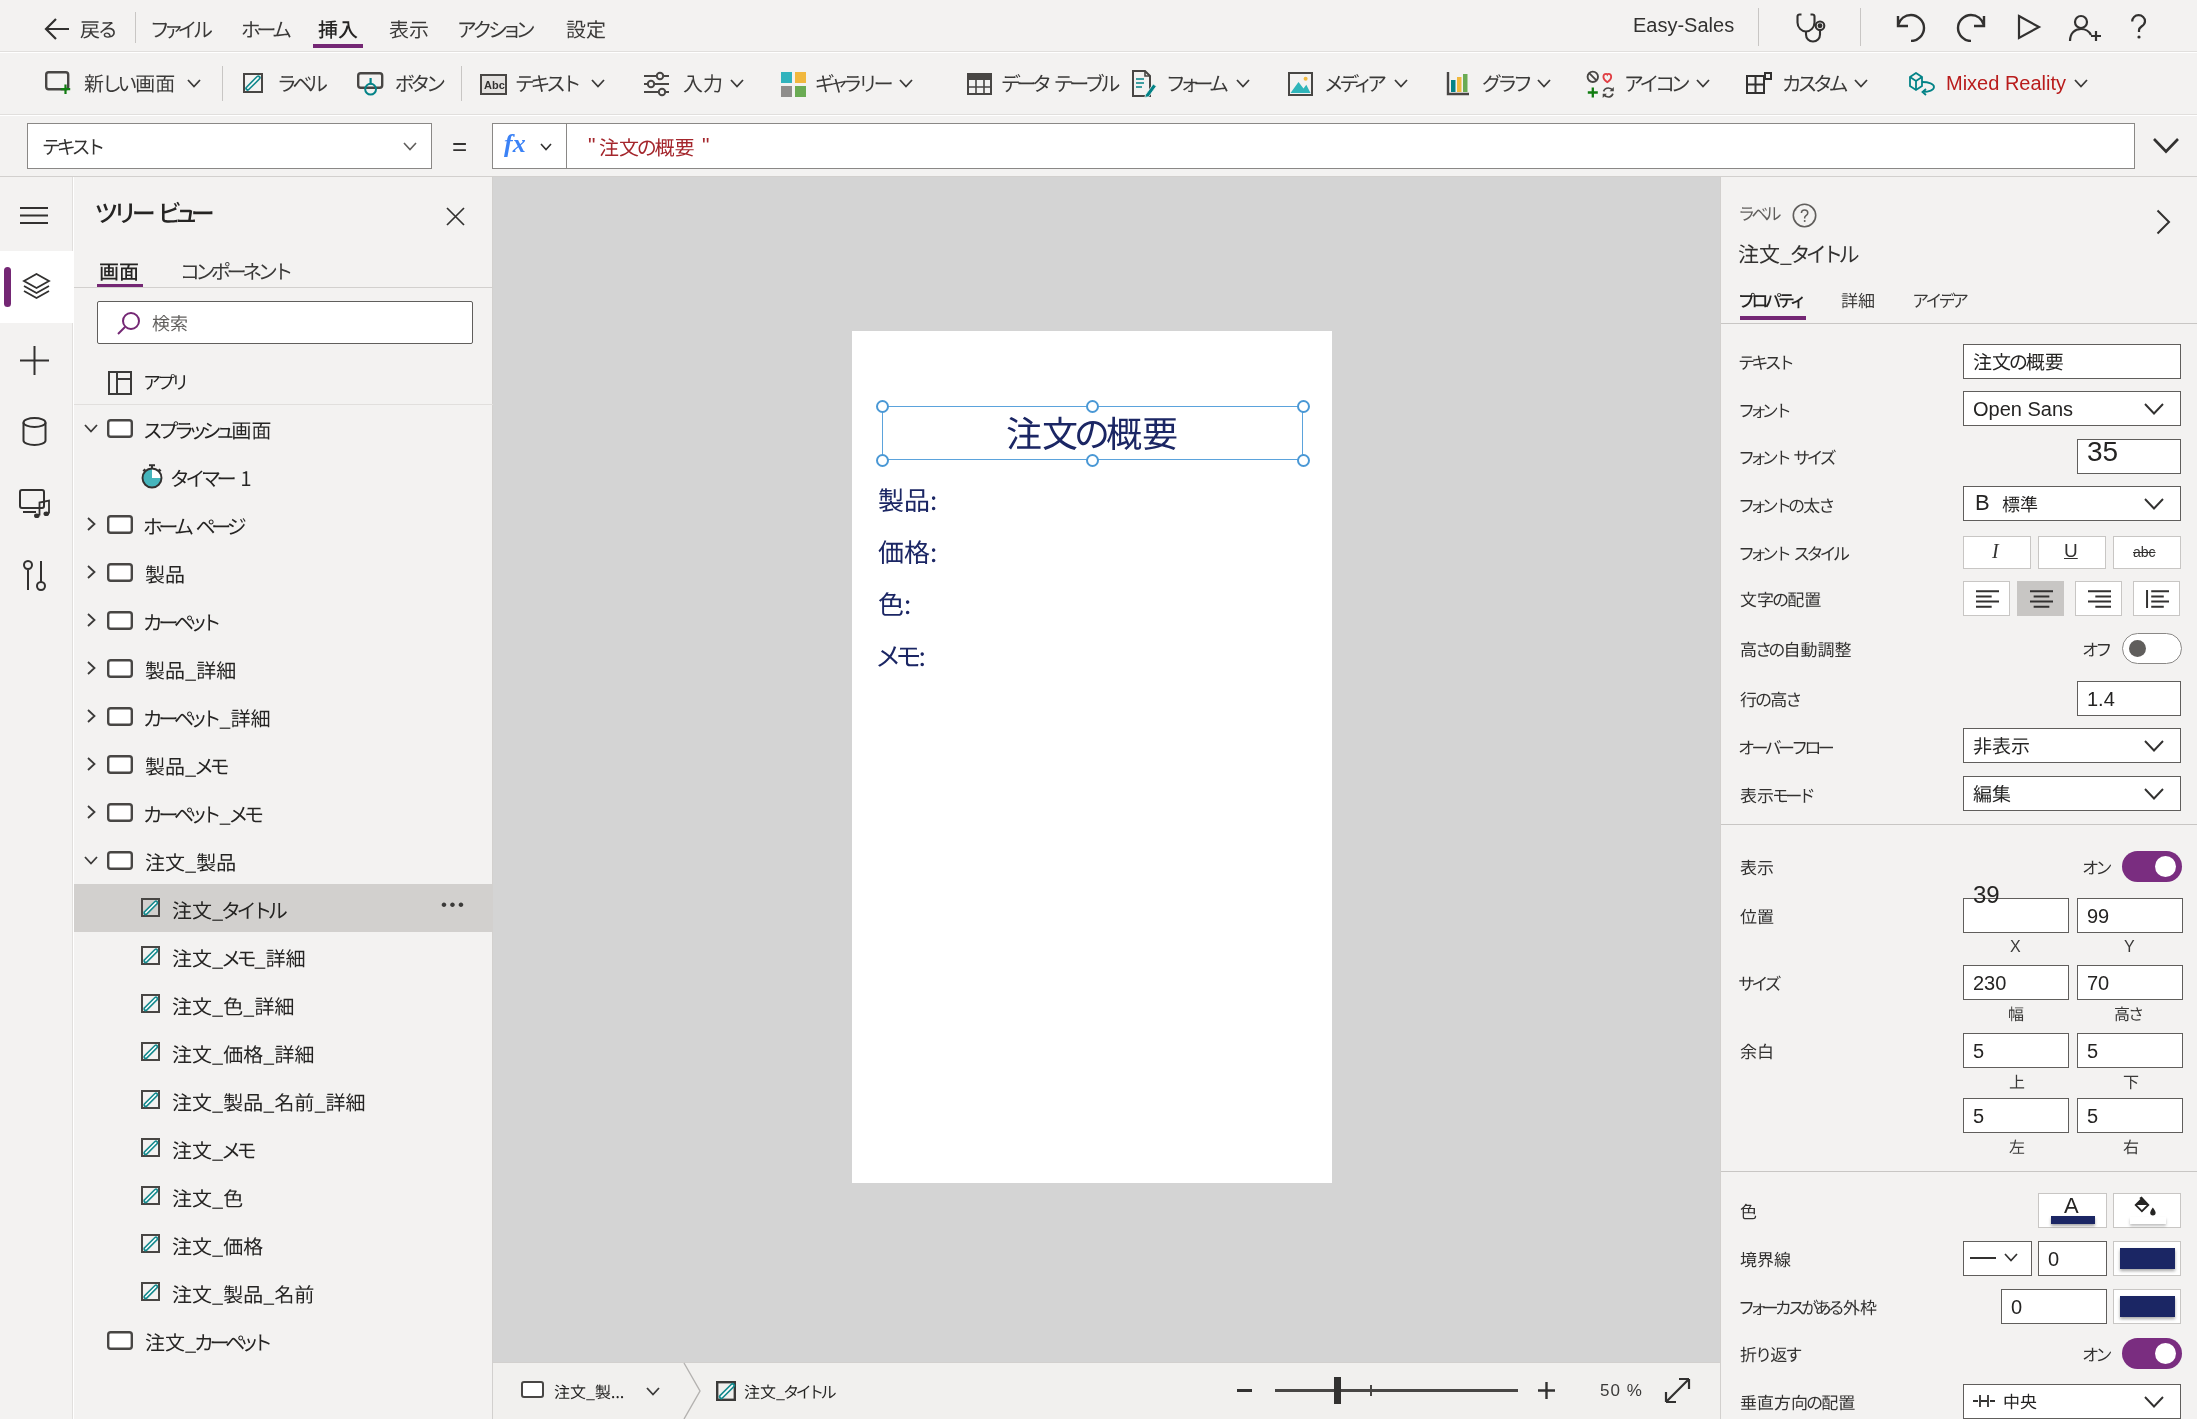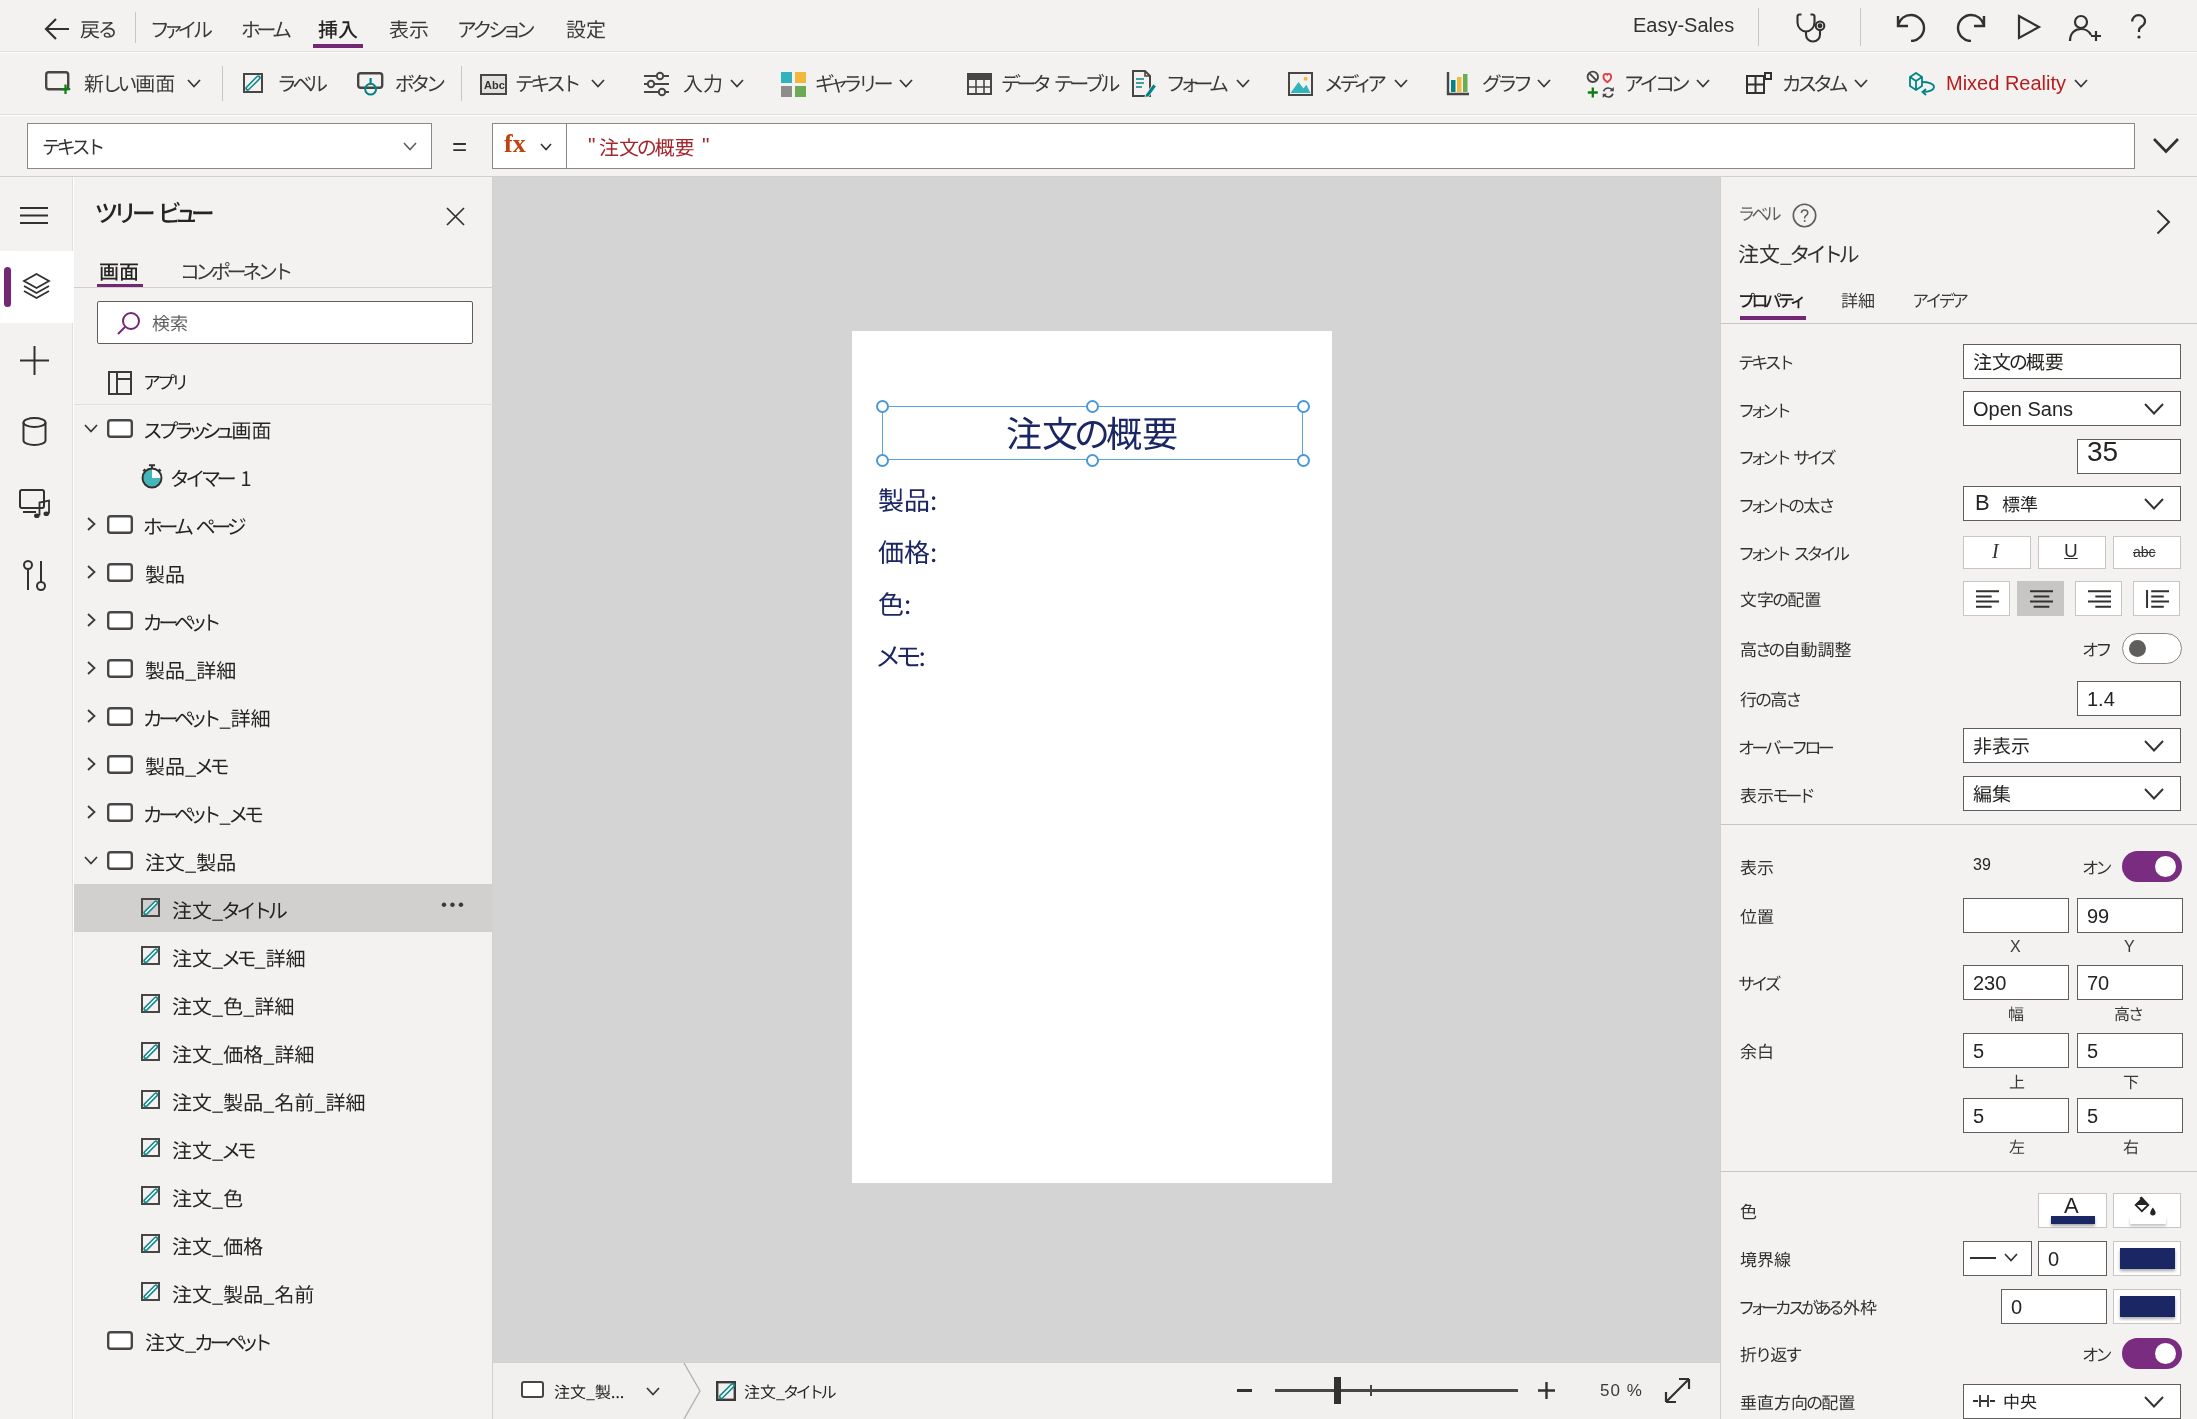--- a/index.html
+++ b/index.html
@@ -306,21 +306,21 @@
       <use href="#g30" transform="translate(12.7 18) scale(0.1267)"></use>
       <use href="#g31" transform="translate(27.6 18) scale(0.1267)"></use>
       <use href="#g32" transform="translate(42.4 18) scale(0.1267)"></use>
     </svg>
   </div>
 <svg class="a" style="left:403px;top:142px" width="14" height="9" viewBox="0 0 14 9" fill="none" stroke="#605e5c" stroke-width="1.6">
     <path d="M1 1 L7 7.5 L13 1"></path>
   </svg>
 <div class="a" style="left:452px;top:131px;font-size:26px;color:#323130">=</div>
 <div class="a" style="left:492px;top:123px;width:75px;height:46px;background:#fff;border:1px solid #8a8886"></div>
-<div class="a" style="left:504px;top:129px;font-family:'Liberation Serif',serif;font-size:26px;font-weight:bold;color:#c2410c">fx</div>
+<div class="a" style="left:504px;top:129px;font-family:'Liberation Serif',serif;font-style:italic;font-size:26px;font-weight:bold;color:#3b82f6">fx</div>
 <svg class="a" style="left:540px;top:143px" width="12" height="8" viewBox="0 0 12 8" fill="none" stroke="#323130" stroke-width="1.6">
     <path d="M1 1 L6 6.5 L11 1"></path>
   </svg>
 <div class="a" style="left:567px;top:123px;width:1568px;height:46px;background:#fff;border:1px solid #8a8886;border-left:none"></div>
 <div class="a" style="left:588px;top:133px;font-size:21px;color:#a4262c">"</div>
 <div class="a" style="left:599px;top:136px">
     <svg width="96" height="25" viewBox="0 0 96 25" fill="#a4262c" style="display:block;overflow:visible">
       <use href="#g46" transform="translate(0 19) scale(0.1333)"></use>
       <use href="#g47" transform="translate(20.0 19) scale(0.1333)"></use>
       <use href="#g48" transform="translate(37.8 19) scale(0.1333)"></use>
@@ -1079,21 +1079,21 @@
   </div>
 <div class="a" style="left:2122px;top:851px;width:60px;height:31px;border-radius:16px;background:#7a2d80"></div>
 <div class="a" style="left:2155px;top:856px;width:21px;height:21px;border-radius:50%;background:#fff"></div>
 <div class="a" style="left:1740px;top:907px">
     <svg width="34" height="21" viewBox="0 0 34 21" fill="#323130" style="display:block;overflow:visible">
       <use href="#g109" transform="translate(0 16) scale(0.1133)"></use>
       <use href="#g95" transform="translate(17.0 16) scale(0.1133)"></use>
     </svg>
   </div>
 <div class="a" style="left:1963px;top:898px;width:106px;height:35px;background:#fff;border:1px solid #605e5c"></div>
-<div class="a" style="left:1973px;top:856px;font-size:16px;color:#252423">39</div>
+<div class="a" style="left:1973px;top:881px;font-size:24px;color:#252423">39</div>
 <div class="a" style="left:2077px;top:898px;width:106px;height:35px;background:#fff;border:1px solid #605e5c"></div>
 <div class="a" style="left:2087px;top:905px;font-size:20px;color:#252423">99</div>
 <div class="a" style="left:2010px;top:938px;font-size:16px;color:#3b3a39">X</div>
 <div class="a" style="left:2124px;top:938px;font-size:16px;color:#3b3a39">Y</div>
 <div class="a" style="left:1740px;top:974px">
     <svg width="40" height="21" viewBox="0 0 40 21" fill="#323130" style="display:block;overflow:visible">
       <use href="#g87" transform="translate(-1.9 16) scale(0.1133)"></use>
       <use href="#g4" transform="translate(11.4 16) scale(0.1133)"></use>
       <use href="#g88" transform="translate(24.6 16) scale(0.1133)"></use>
     </svg>

